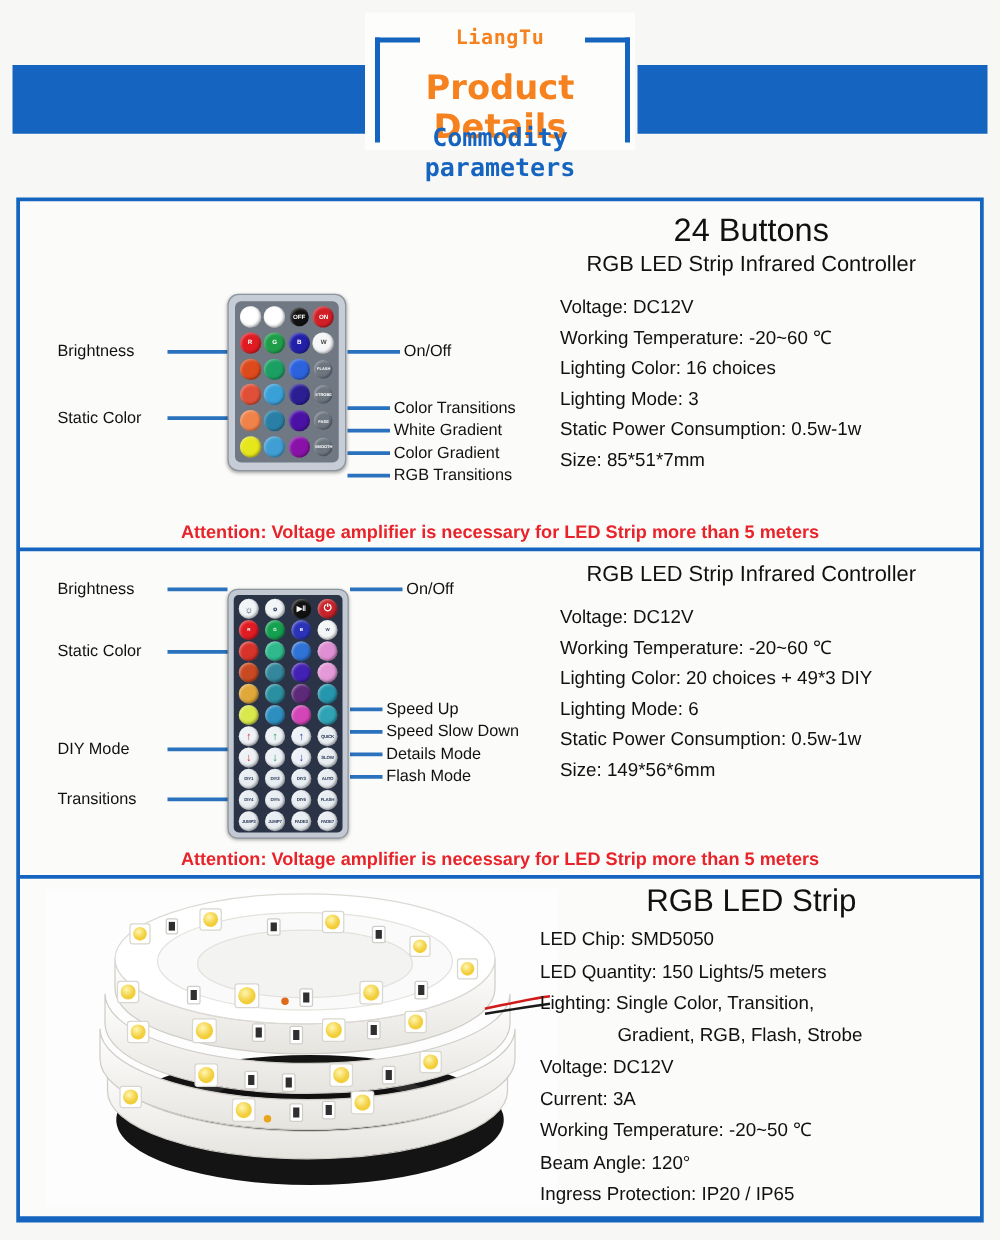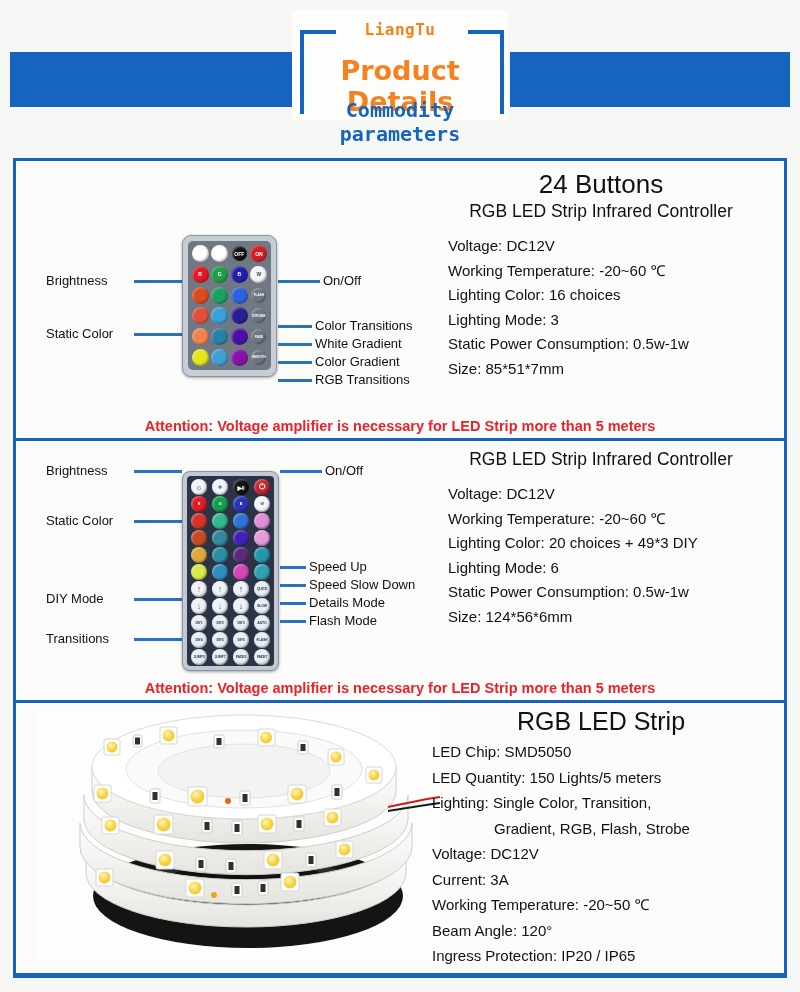--- a/index.html
+++ b/index.html
@@ -301,21 +301,21 @@
     </div>
 
     <div class="specs">
       <div class="spec-sub">RGB LED Strip Infrared Controller</div>
       <ul class="spec-list" id="specs44">
           <li>Voltage: DC12V</li>
           <li>Working Temperature: -20~60 ℃</li>
           <li>Lighting Color: 20 choices + 49*3 DIY</li>
           <li>Lighting Mode: 6</li>
           <li>Static Power Consumption: 0.5w-1w</li>
-          <li>Size: 124*56*6mm</li>
+          <li>Size: 149*56*6mm</li>
         </ul>
     </div>
 
     <div class="attention">Attention: Voltage amplifier is necessary for LED Strip more than 5 meters</div>
   </div>
 
   <div class="panel p3">
     <div class="strip-photo">
       <svg width="410" height="255" viewBox="0 0 410 255">
         <defs>

